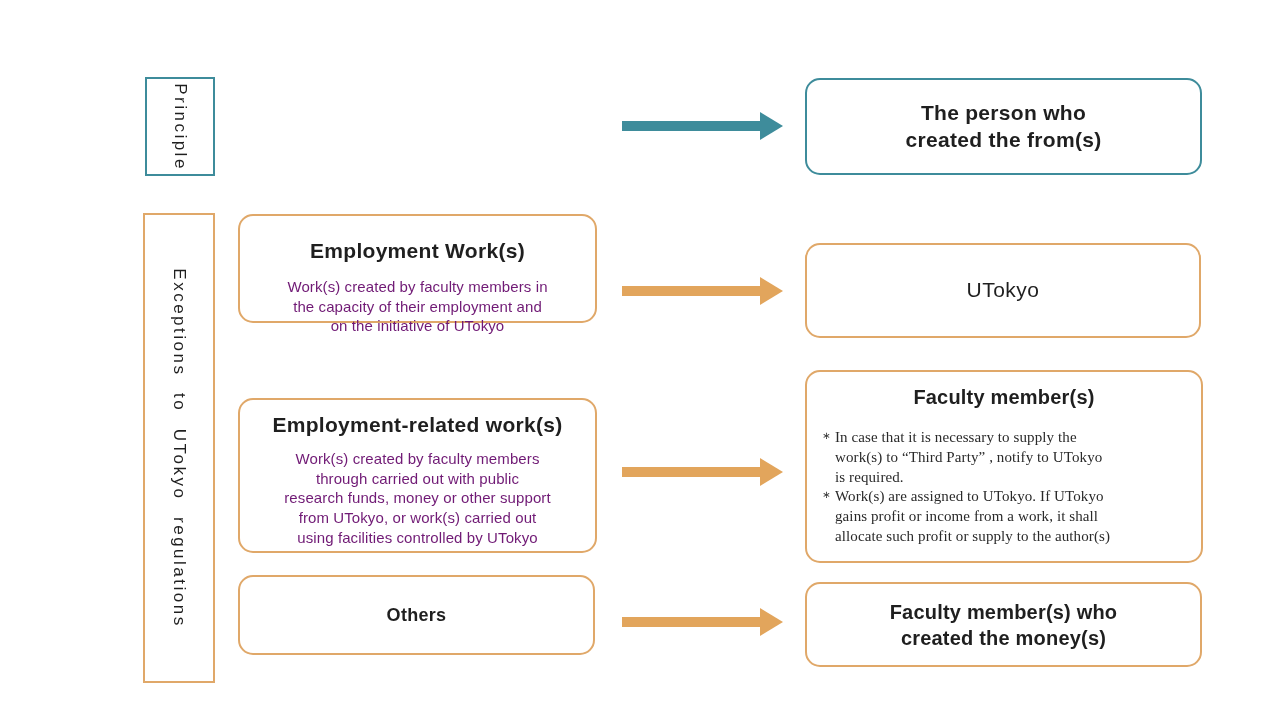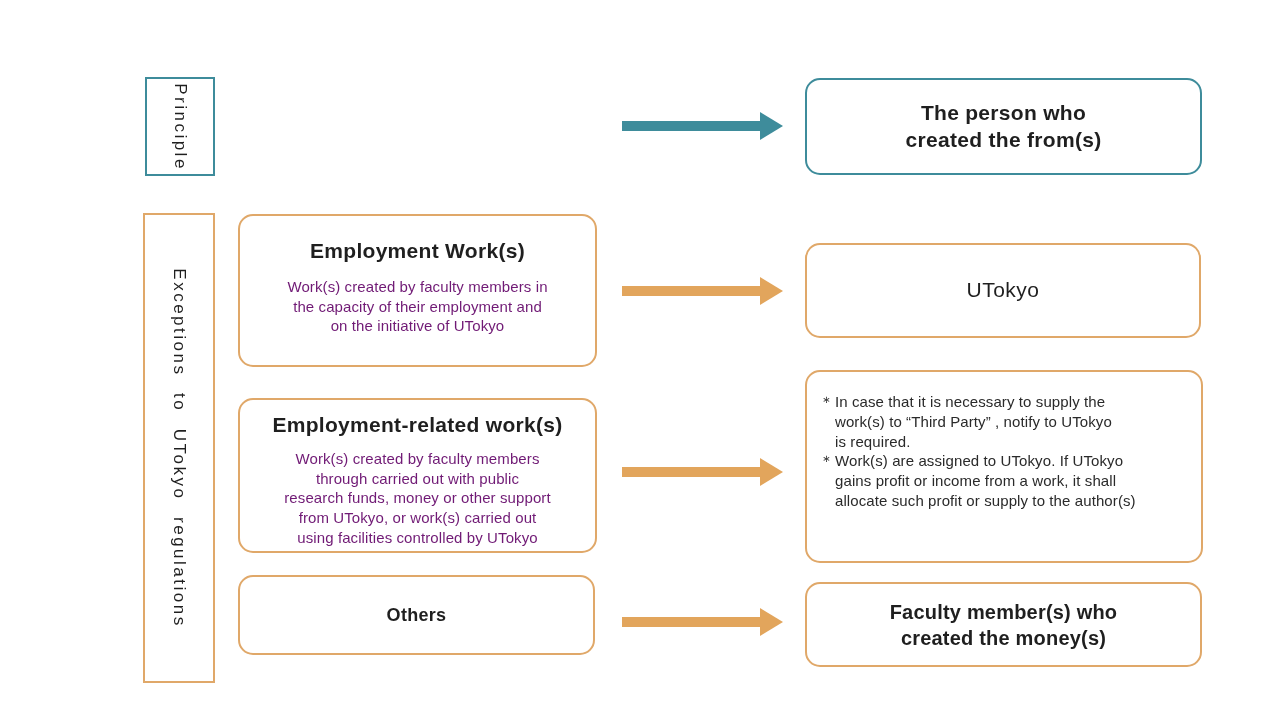--- a/index.html
+++ b/index.html
@@ -64,21 +64,21 @@
   .notes{
     width:100%;
     padding:0 8px 0 12px;
     display:flex;
     flex-direction:column;
     text-align:left;
     margin-top:8px;
   }
   .note{display:flex;align-items:flex-start;}
   .note .bullet{flex:0 0 16px;font-size:15px;line-height:1.32;color:#2a2a2a;}
-  .note .note-text{flex:1;font-size:15px;line-height:1.32;letter-spacing:0.1px;white-space:pre-line;color:#2a2a2a;}
+  .note .note-text{flex:1;font-size:15px;line-height:1.32;letter-spacing:0.1px;white-space:pre-line;color:#2a2a2a;font-family:Liberation Serif, serif;}
 
   
   .arrow{
     position:absolute;
     height:28px;
     display:flex;
     align-items:center;
   }
   .arrow .shaft{flex:1;height:10px;}
   .arrow .head{width:0;height:0;border-top:14px solid transparent;border-bottom:14px solid transparent;}
@@ -104,21 +104,21 @@
 
   <div class="box teal" style="left:805px;top:78px;width:397px;height:97px;">
     <span class="box-title-lg">The person who
 created the from(s)</span>
   </div>
 
   <div class="vlabel-box orange" style="left:143px;top:213px;width:72px;height:470px;">
     <span class="vlabel wide">Exceptions to UTokyo regulations</span>
   </div>
 
-  <div class="box orange stacked" style="left:238px;top:214px;width:359px;height:153px;">
+  <div class="box orange stacked" style="left:238px;top:214px;width:359px;height:109px;">
     <span class="box-title-lg">Employment Work(s)</span>
     <span class="box-body">Work(s) created by faculty members in
 the capacity of their employment and
 on the initiative of UTokyo</span>
   </div>
 
   <div class="arrow orange" style="left:622px;top:277px;width:161px;">
     <div class="shaft"></div>
     <div class="head"></div>
   </div>
@@ -135,20 +135,21 @@
   <div class="box orange" style="left:805px;top:243px;width:396px;height:95px;">
     <span class="box-title-rg">UTokyo</span>
   </div>
 
   <div class="arrow orange" style="left:622px;top:458px;width:161px;">
     <div class="shaft"></div>
     <div class="head"></div>
   </div>
 
   <div class="box orange stacked-tight" style="left:805px;top:370px;width:398px;height:193px;">
+    <span class="box-title-md">Faculty member(s)</span>
     <div class="notes">
       <div class="note">
         <span class="bullet">＊</span>
         <span class="note-text">In case that it is necessary to supply the
 work(s) to “Third Party” , notify to UTokyo
 is required.</span>
       </div>
       <div class="note">
         <span class="bullet">＊</span>
         <span class="note-text">Work(s) are assigned to UTokyo. If UTokyo

